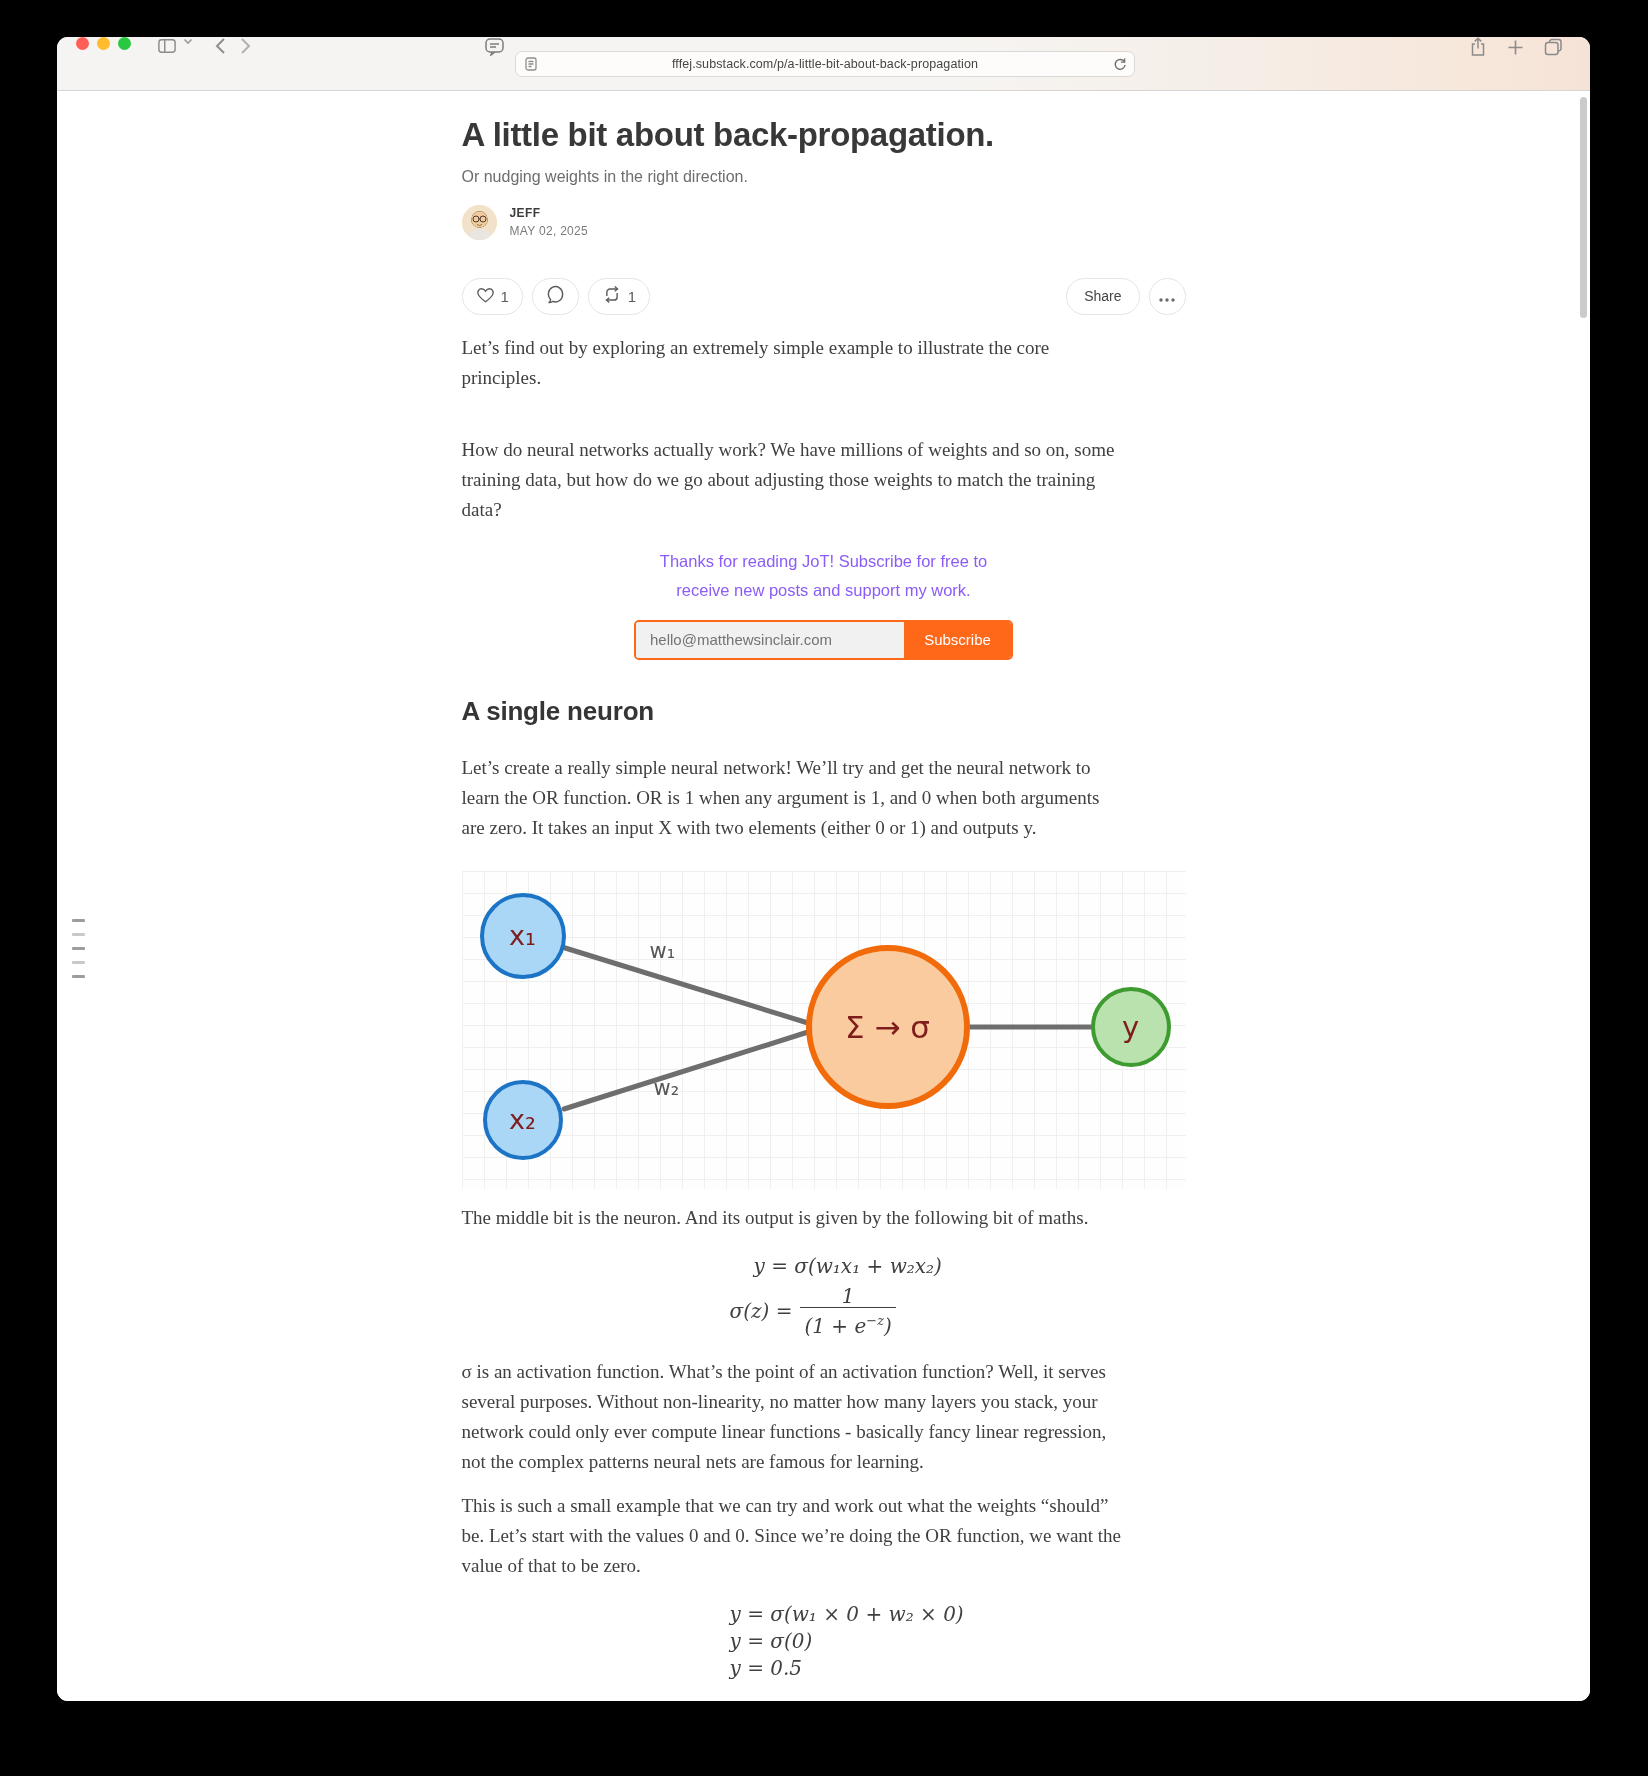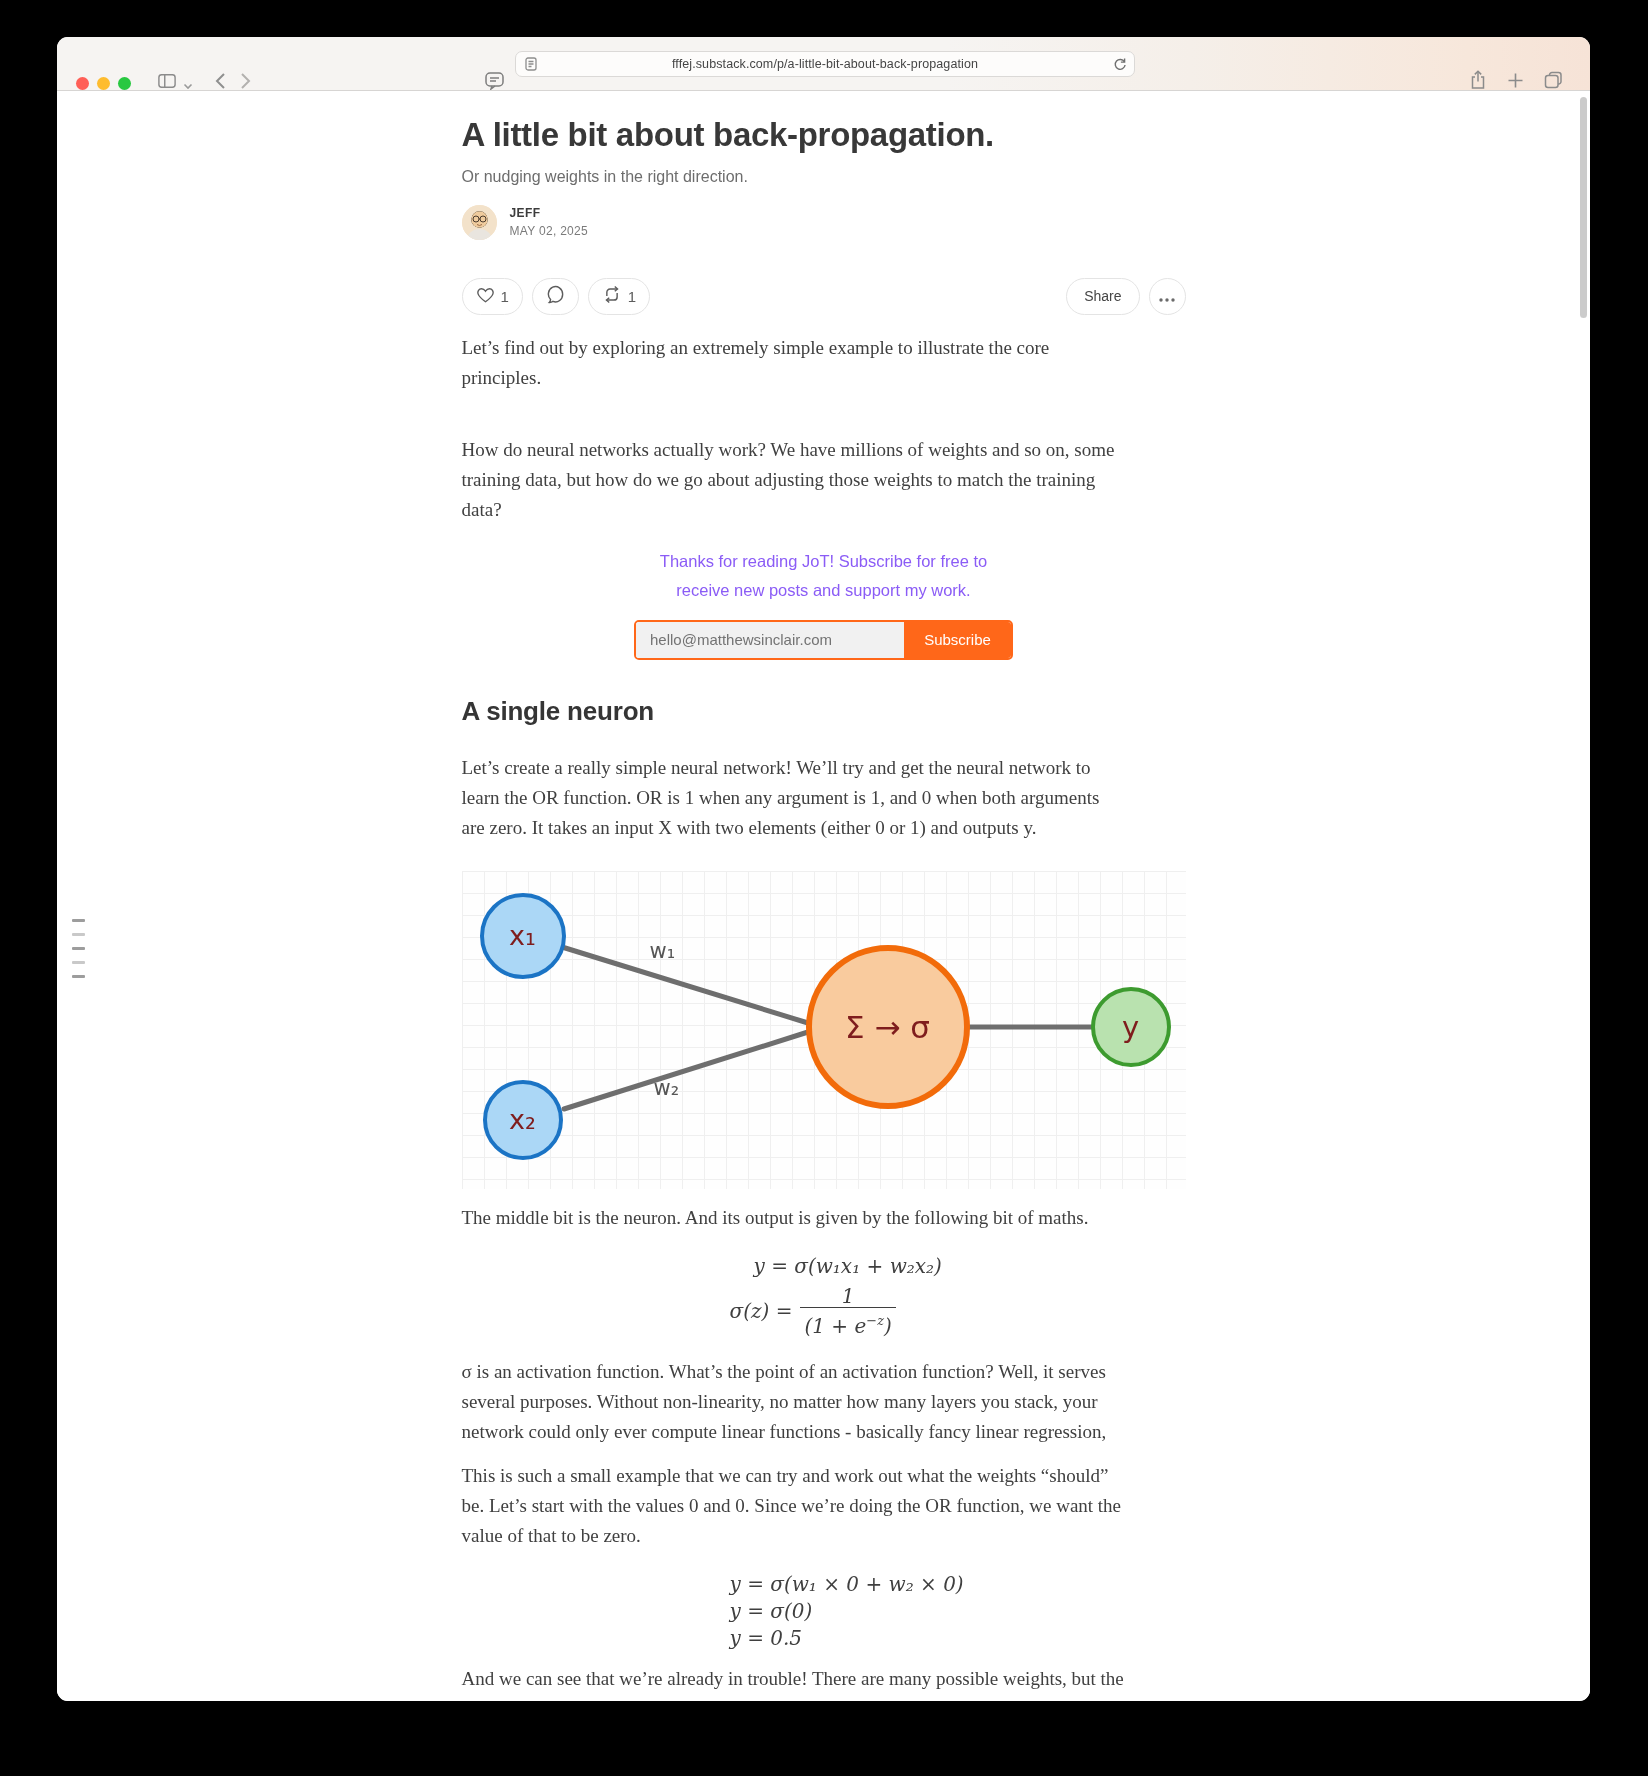--- a/index.html
+++ b/index.html
@@ -1,21 +1,21 @@
 <!DOCTYPE html>
 <html><head>
 <meta charset="utf-8">
 <style>
   html,body{margin:0;padding:0;background:#000;}
   .canvas{position:relative;width:1648px;height:1776px;background:#000;overflow:hidden;
           font-family:"Liberation Sans",sans-serif;}
   .window{position:absolute;left:57px;top:37px;width:1533px;height:1664px;background:#fff;
           border-radius:11px;overflow:hidden;box-shadow:0 24px 70px rgba(0,0,0,.55);}
   
-  .toolbar{position:relative;height:53px;display:flex;align-items:flex-end;
+  .toolbar{position:relative;height:53px;display:flex;align-items:flex-start;
            background:linear-gradient(90deg,#f6f4f2 0%,#f6f4f2 58%,#f5efe9 74%,#f7e7db 92%,#f6e3d7 100%);
            border-bottom:1px solid #d7d5d3;}
   .tl-group{display:flex;gap:8px;margin-left:19px;}
   .tl{width:13px;height:13px;border-radius:50%;}
   .tl.red{background:#ff5f57;}.tl.yellow{background:#febc2e;}.tl.green{background:#28c840;}
   .tb-ic{display:flex;align-items:center;justify-content:center;color:#8b8b8b;background:none;border:none;padding:0;}
   .tb-ic svg{display:block;}
   .sidebar-ic{margin-left:26px;}
   .chev-dn{margin-left:6px;color:#9a9a9a;}
   .nav-back{margin-left:22px;color:#8f8f8f;}
@@ -300,20 +300,21 @@
               <span class="num">1</span>
               <span class="den"><span>(1 + e</span><sup>−z</sup><span>)</span></span>
             </span>
           </div>
         </div>
 
         <div class="para p5">
           <span>σ is an activation function. What’s the point of an activation function? Well, it serves</span>
             <span>several purposes. Without non-linearity, no matter how many layers you stack, your</span>
           <span>network could only ever compute linear functions - basically fancy linear regression,</span>
+            <span>not the complex patterns neural nets are famous for learning.</span>
         </div>
         <div class="para p6">
           <span>This is such a small example that we can try and work out what the weights “should”</span>
             <span>be. Let’s start with the values 0 and 0. Since we’re doing the OR function, we want the</span>
             <span>value of that to be zero.</span>
         </div>
 
         <div class="mathblock m2">
           <span>y = σ(w₁ × 0 + w₂ × 0)</span>
           <span>y = σ(0)</span>

